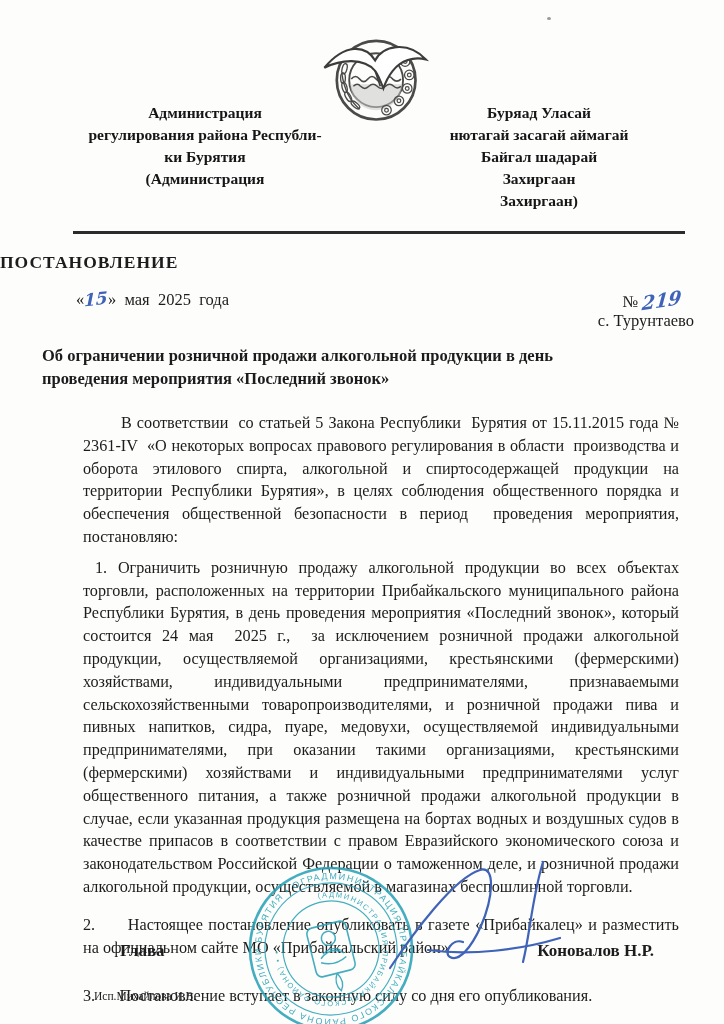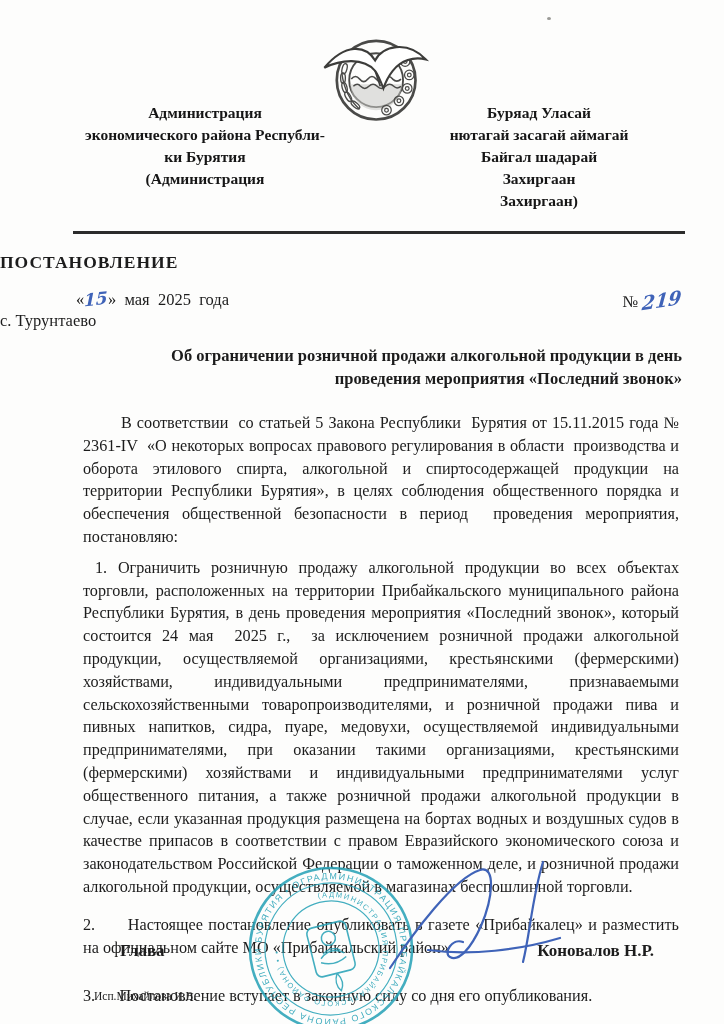--- a/index.html
+++ b/index.html
@@ -15,23 +15,23 @@
   .org-col{flex:1;text-align:center;font-weight:bold;font-size:15.5px;line-height:22px;color:#161616;}
   .rule{position:absolute;top:231px;left:73px;width:612px;height:0;border-top:3px solid #2b2b2b;}
 
   .doc-title{position:absolute;top:252px;left:0;right:30px;text-align:left;
              font-weight:bold;font-size:17.5px;letter-spacing:1px;}
 
   .dateline{position:absolute;top:289px;left:76px;right:42px;font-size:16.5px;display:flex;justify-content:space-between;}
   .hand{color:#3f63b8;font-style:italic;display:inline-block;transform:rotate(-7deg) skewX(-8deg);
         font-size:17px;font-weight:bold;font-family:"DejaVu Serif",serif;}
   .num-group .hand{font-size:19px;transform:rotate(-9deg) skewX(-14deg);}
-  .place{position:absolute;top:311px;left:0;right:30px;text-align:left;font-size:16.5px;}
+  .place{position:absolute;top:311px;left:0;right:30px;text-align:right;font-size:16.5px;}
 
-  .subject{position:absolute;top:344px;left:42px;width:640px;text-align:right;font-weight:bold;font-size:16.5px;line-height:23px;}
+  .subject{position:absolute;top:344px;left:42px;width:640px;text-align:left;font-weight:bold;font-size:16.5px;line-height:23px;}
 
   .body-text{position:absolute;top:404px;left:75px;width:612px;font-size:16.2px;line-height:22.8px;text-align:justify;}
   .body-text p{margin:8px;white-space:pre-wrap;}
   .p-indent{text-indent:38px;}
   .p-item1{text-indent:12px;}
   .p-item2{margin-top:15px !important;}
   .p-item3{margin-top:26px !important;}
 
   .sig-row{position:absolute;top:941px;left:120px;right:70px;display:flex;justify-content:space-between;
            font-weight:bold;font-size:17px;}
@@ -78,21 +78,21 @@
       </g>
 
       <path d="M10,38 C30,14 50,16 59,31 C66,17 90,11 108,30 C96,27 84,31 76,41 C72,46 69,52 67,58 C64,50 62,45 59,41 C48,28 26,30 10,38 Z" fill="#ffffff" stroke="#3c3c3a" stroke-width="2"></path>
       <path d="M59,41 L64,56" stroke="#3c3c3a" stroke-width="1.6"></path>
     </g>
   </svg>
 
   <div class="header-cols">
     <div class="org-col">
       <div>Администрация</div>
-      <div>экономического района Республи-</div>
+      <div>регулирования района Республи-</div>
       <div>ки Бурятия</div>
       <div>(Администрация</div>
     </div>
     <div class="org-col">
       <div>Буряад Уласай</div>
       <div>нютагай засагай аймагай</div>
       <div>Байгал шадарай</div>
       <div>Захиргаан</div>
       <div>Захиргаан)</div>
     </div>

